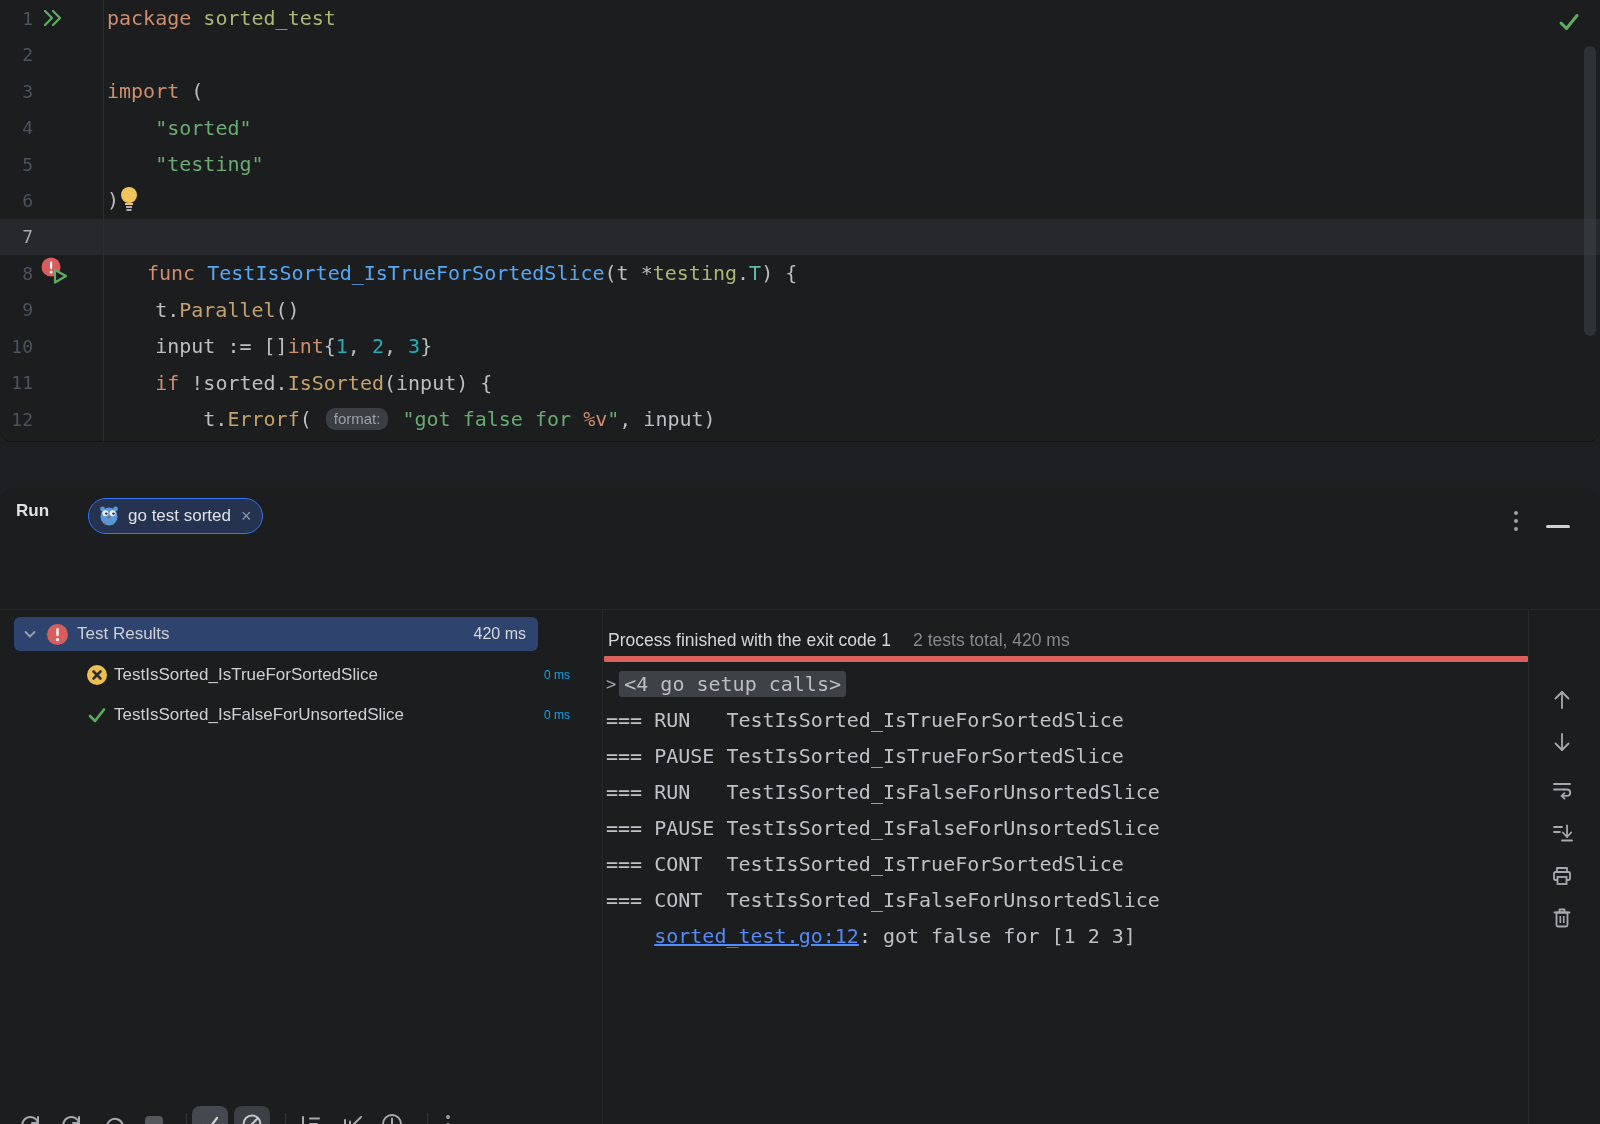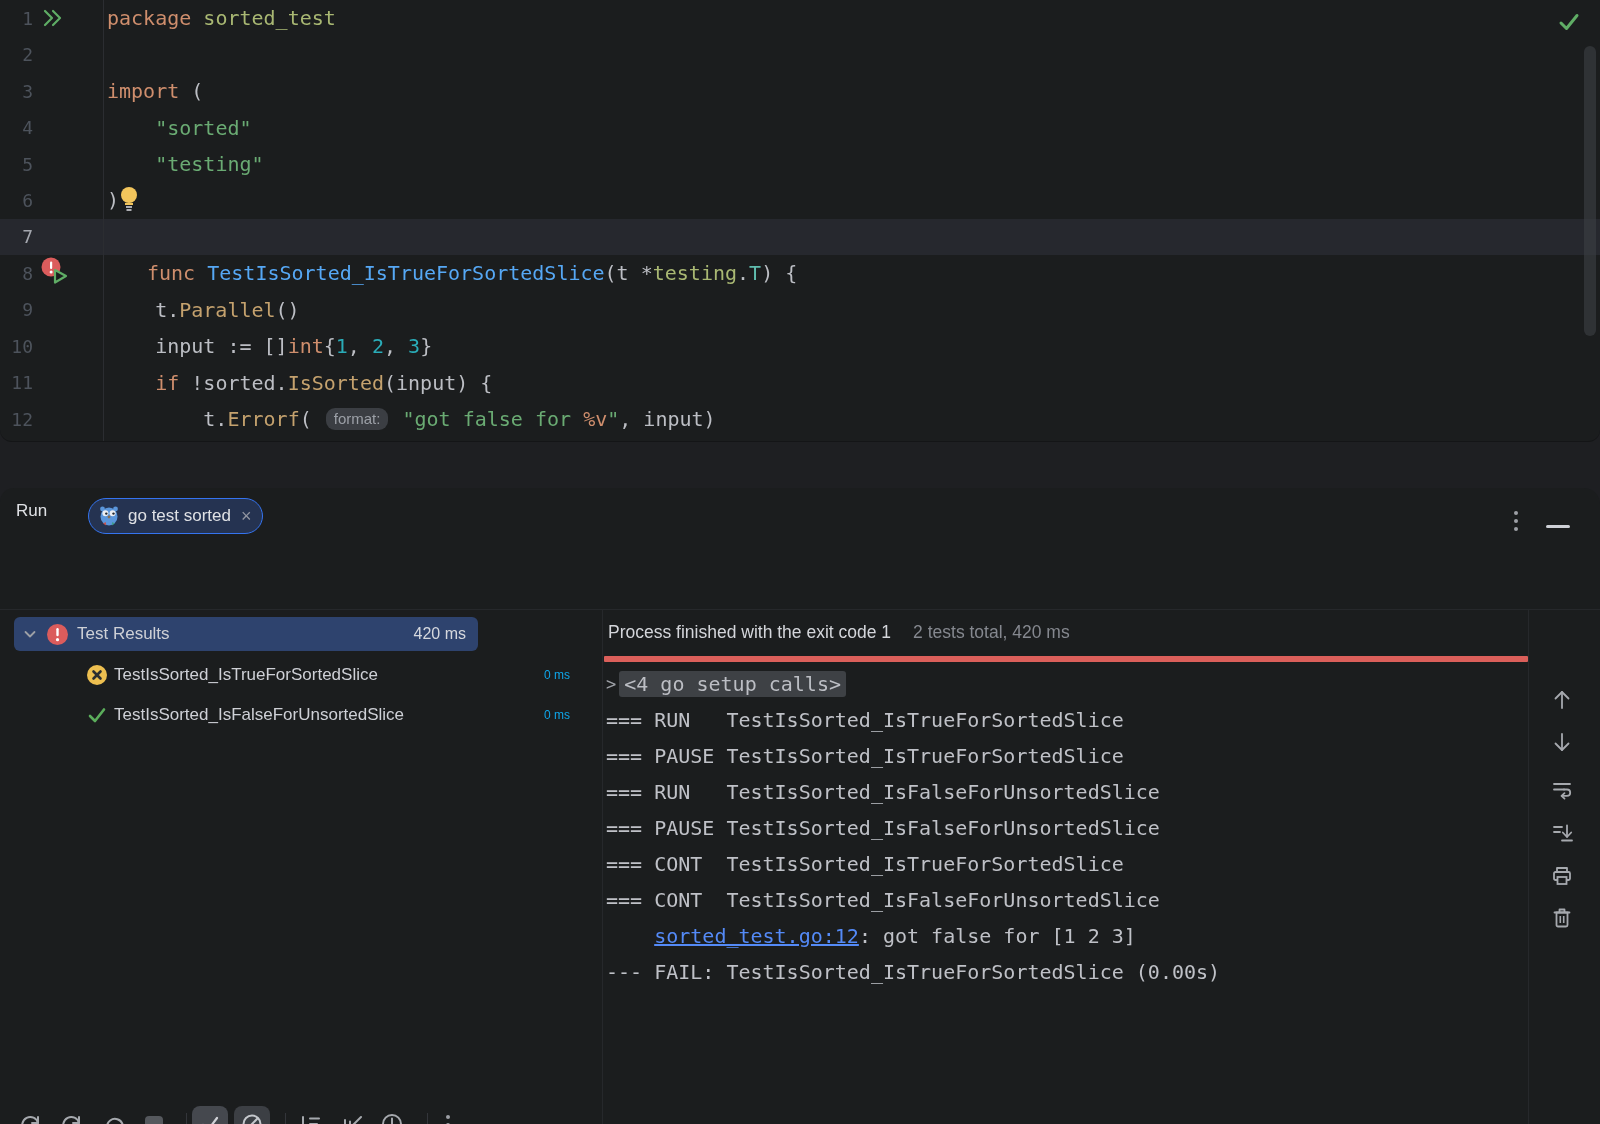--- a/index.html
+++ b/index.html
@@ -24,21 +24,21 @@
   .tk-fn{color:var(--tk-fn);} .tk-call{color:var(--tk-call);} .tk-pkg{color:var(--tk-pkg);}
   .tk-ty{color:var(--tk-ty);} .tk-d{color:var(--tk-d);} .tk-fmt{color:var(--tk-fmt);}
   .param-hint{font-family:"Liberation Sans",sans-serif;font-size:15px;color:#9ca0a7;
               background:#3b3e43;border-radius:9px;padding:2px 8px 3px;margin:0 2px;}
   #editor-scroll-thumb{position:absolute;left:1584px;top:46px;width:12px;height:290px;
                        background:#3a3d42;opacity:.65;border-radius:6px;}
 
   
   #run-panel{position:absolute;left:0;top:488px;width:1600px;height:636px;background:#1b1d1e;
              border-radius:14px 16px 0 0;}
-  #run-title{position:absolute;left:16px;top:501px;font-size:17px;font-weight:normal;color:#dfe1e5;}
+  #run-title{position:absolute;left:16px;top:501px;font-size:17px;font-weight:bold;color:#dfe1e5;}
   #run-tab{position:absolute;left:88px;top:498px;height:36px;display:flex;align-items:center;gap:8px;
            padding:0 10px 0 9px;background:#253351;border:1px solid var(--p-accent);
            border-radius:18px;box-sizing:border-box;}
   #run-tab .tab-label{font-size:17px;color:#dfe1e5;}
   #run-tab .tab-close{font-size:18px;color:#9296a1;margin-left:2px;cursor:default;}
   #header-kebab{position:absolute;left:1506px;top:509px;}
   #header-minimize{position:absolute;left:1540px;top:512px;width:36px;height:28px;
                    display:flex;align-items:center;justify-content:center;}
   #header-minimize .bar{width:24px;height:3px;background:#ced0d6;border-radius:2px;}
 
@@ -48,32 +48,32 @@
   .tb-toggle{position:absolute;top:560px;width:36px;height:36px;border-radius:8px;
              display:flex;align-items:center;justify-content:center;}
   .tb-toggle.on{background:#45484e;}
   .tb-toggle.on2{background:#3c3f44;}
 
   
   #content-sep{position:absolute;left:0;top:609px;width:1600px;height:1px;background:#26282b;}
   #tree-console-divider{position:absolute;left:602px;top:610px;width:1px;height:514px;background:#26282b;}
 
   .tree-row{position:absolute;display:flex;align-items:center;font-size:17px;color:#ced0d6;}
-  #tree-root-row{left:14px;top:617px;width:464px;height:34px;background:var(--p-selection);
+  #tree-root-row{left:14px;top:617px;width:524px;height:34px;background:var(--p-selection);
                  border-radius:6px;padding-left:8px;box-sizing:border-box;gap:8px;}
   #tree-root-row .row-time{position:absolute;right:12px;color:#d5d8de;font-size:16px;}
   .tree-sub-row{left:0;width:602px;height:38px;}
   #tree-row-1{top:656px;} #tree-row-2{top:696px;}
   .tree-sub-row .row-icon{position:absolute;left:86px;}
   .tree-sub-row .row-label{position:absolute;left:114px;}
   .tree-sub-row .row-time{position:absolute;right:32px;color:#0ea5e9;font-size:12px;}
 
   #console-status-line{position:absolute;left:608px;top:622px;display:flex;gap:22px;align-items:baseline;}
   #console-status{font-size:17.5px;color:#d4d6db;}
-  #console-summary{font-size:17.5px;color:#85888f;}
+  #console-summary{font-size:17.5px;color:#85888f;margin-top:8px;}
   #console-progress{position:absolute;left:604px;top:656px;width:924px;height:6px;
                     background:var(--p-progress);border-radius:1px;}
   #console-lines{position:absolute;left:606px;top:666px;width:920px;}
   .console-line{height:36px;display:flex;align-items:center;white-space:pre;
                 font-family:"DejaVu Sans Mono",monospace;font-size:20px;color:#bfc1c7;}
   .fold-arrow{color:#9da0a6;font-size:17px;margin-right:3px;}
   .fold-chip{background:#3e4145;border-radius:3px;padding:1px 5px;color:#bcbec4;}
   .console-link{color:var(--p-link);text-decoration:underline;cursor:pointer;}
 
   #console-gutter{position:absolute;left:1528px;top:610px;width:72px;height:514px;
@@ -308,21 +308,20 @@
 <div id="console-progress"></div>
 <div id="console-lines">
     <div class="console-line"><span class="fold-arrow">&gt;</span><span class="fold-chip">&lt;4 go setup calls&gt;</span></div>
     <div class="console-line"><span>=== RUN   TestIsSorted_IsTrueForSortedSlice</span></div>
     <div class="console-line"><span>=== PAUSE TestIsSorted_IsTrueForSortedSlice</span></div>
     <div class="console-line"><span>=== RUN   TestIsSorted_IsFalseForUnsortedSlice</span></div>
     <div class="console-line"><span>=== PAUSE TestIsSorted_IsFalseForUnsortedSlice</span></div>
     <div class="console-line"><span>=== CONT  TestIsSorted_IsTrueForSortedSlice</span></div>
     <div class="console-line"><span>=== CONT  TestIsSorted_IsFalseForUnsortedSlice</span></div>
     <div class="console-line"><span>    </span><span class="console-link">sorted_test.go:12</span><span>: got false for [1 2 3]</span></div>
-    <div class="console-line"><span>--- FAIL: TestIsSorted_IsTrueForSortedSlice (0.00s)</span></div>
     <div class="console-line"><span></span></div>
   </div>
 
 <div id="console-gutter">
   <div class="cg-icon" style="top:78px;">
     <svg width="24" height="24" viewBox="0 0 24 24">
       <line x1="12" y1="4" x2="12" y2="20" stroke="#a6a9ae" stroke-width="1.8" stroke-linecap="round"></line>
       <polyline points="5.5,10.5 12,4 18.5,10.5" fill="none" stroke="#a6a9ae" stroke-width="1.8" stroke-linecap="round" stroke-linejoin="round"></polyline>
     </svg>
   </div>

